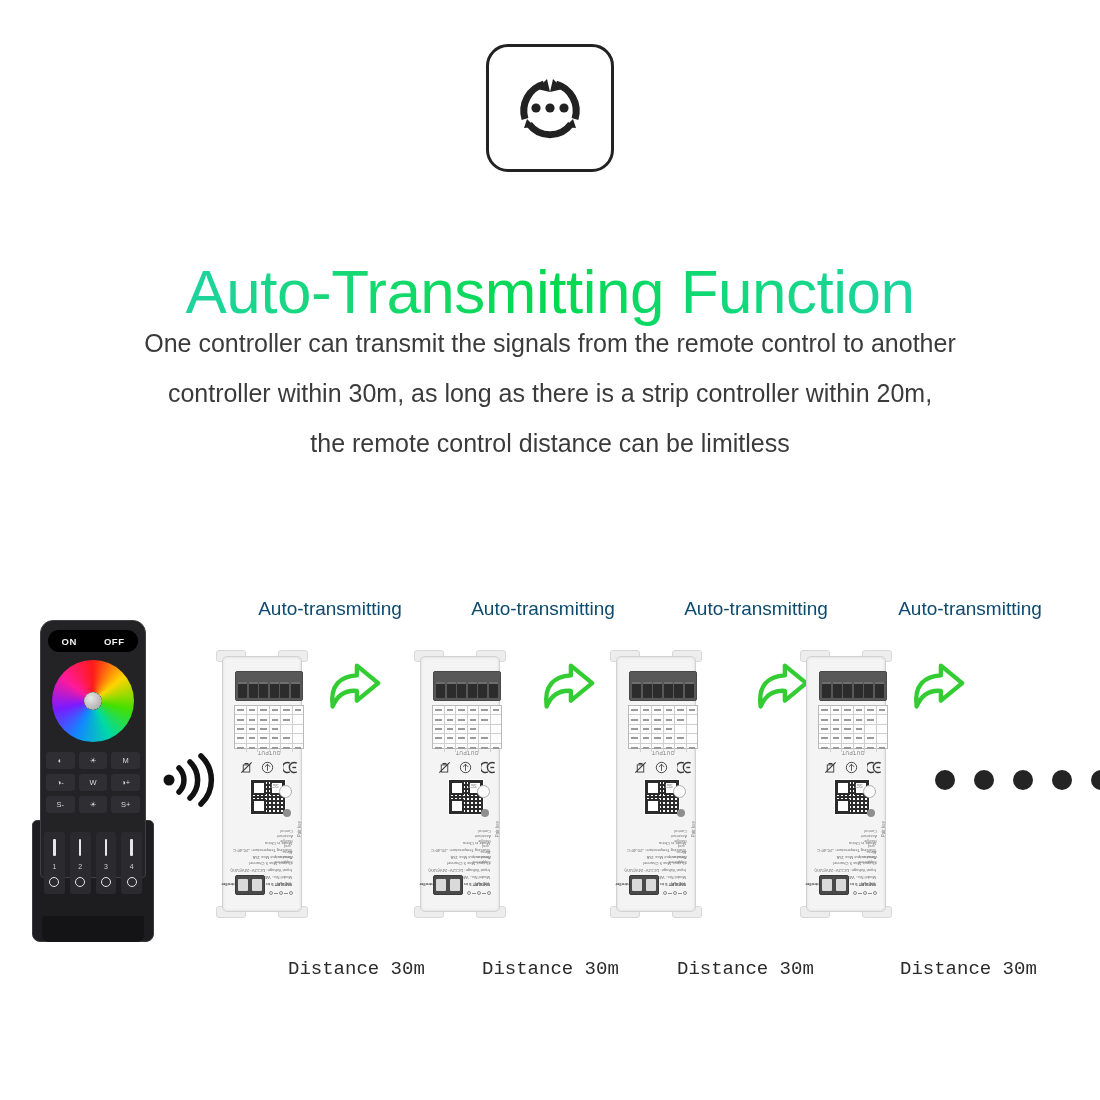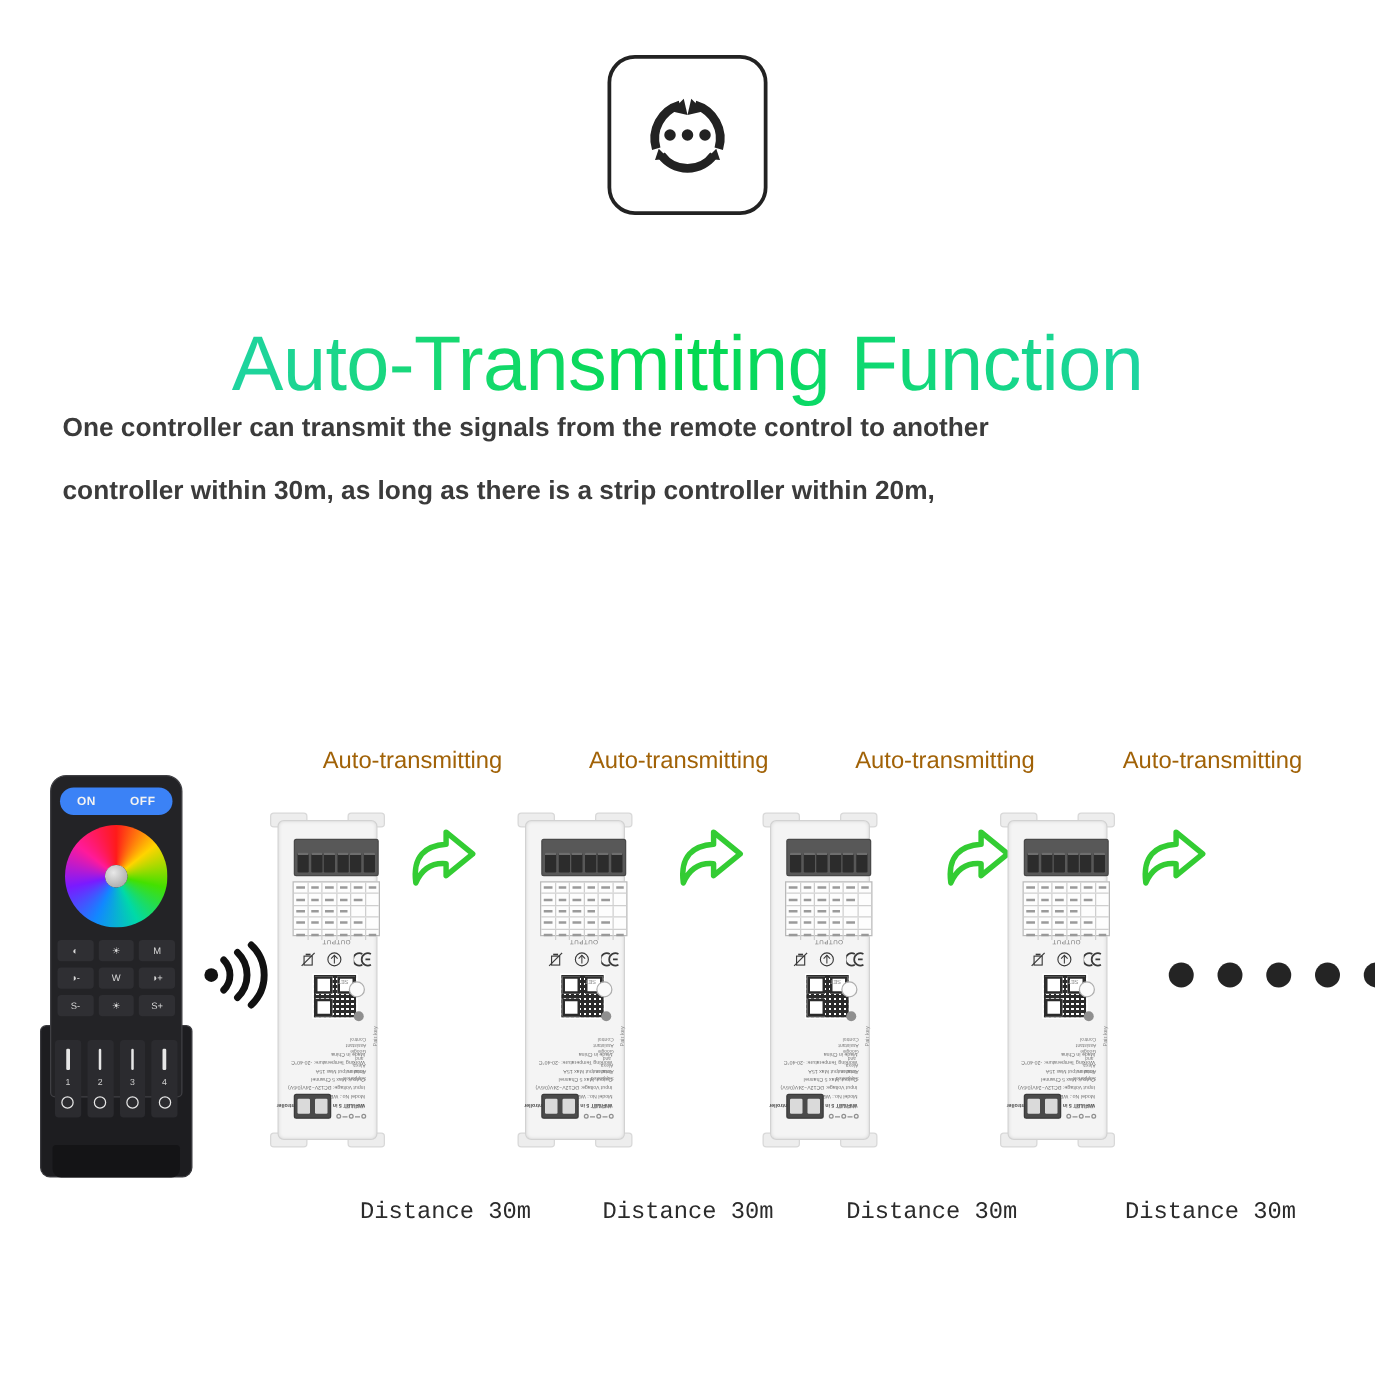--- a/index.html
+++ b/index.html
@@ -17,45 +17,45 @@
   
   #page-title{
     position:absolute;left:0;top:216px;width:1100px;text-align:center;
     font-size:62px;font-weight:400;letter-spacing:-0.5px;line-height:1.1;
     background:linear-gradient(90deg,#21cf9c 0%,#1fd3a2 16%,#15d96e 34%,#03d94f 50%,#11d878 66%,#1ed4a3 84%,#22cf9e 100%);
     -webkit-background-clip:text;background-clip:text;color:transparent;
     -webkit-text-fill-color:transparent;
   }
 
   
-  #page-desc{position:absolute;left:50px;top:318px;width:1000px;
-             font-size:21px;line-height:50px;color:#3b3b3b;font-weight:700;}
+  #page-desc{position:absolute;left:50px;top:318px;width:1000px;text-align:center;
+             font-size:25px;line-height:50px;color:#3b3b3b;font-weight:400;}
 
   
   #diagram{position:absolute;left:0;top:560px;width:1100px;height:460px;}
 
-  .auto-label{position:absolute;font-size:19px;color:#a16207;white-space:nowrap;text-align:center;}
+  .auto-label{position:absolute;font-size:19px;color:#0c4a6e;white-space:nowrap;text-align:center;}
   .dist-label{position:absolute;font-size:19px;color:#2b2b2b;white-space:nowrap;text-align:center;font-family:Liberation Mono, monospace;}
 
   
   .fwd-arrow{position:absolute;width:62px;height:62px;}
 
   
   #trail-dots{position:absolute;left:935px;top:770px;display:flex;gap:19px;}
   #trail-dots span{width:20px;height:20px;border-radius:50%;background:#242424;display:block;}
 
   
   #remote{position:absolute;left:32px;top:620px;width:122px;height:322px;}
   .remote-body{position:absolute;left:8px;top:0;width:106px;height:258px;background:#232326;
                border-radius:13px 13px 4px 4px;border:1px solid #404044;box-sizing:border-box;}
   .remote-lower{position:absolute;left:0;top:200px;width:122px;height:122px;background:#1d1d20;
                 border-radius:5px 5px 8px 8px;border:1px solid #3a3a3e;box-sizing:border-box;}
   .remote-base{position:absolute;left:10px;top:296px;width:102px;height:26px;background:#141416;
                border-radius:3px 3px 7px 7px;}
-  .onoff{position:absolute;left:16px;top:10px;width:90px;height:22px;background:#3b82f6;border-radius:11px;
+  .onoff{position:absolute;left:16px;top:10px;width:90px;height:22px;background:#000000;border-radius:11px;
          display:flex;align-items:center;justify-content:space-around;}
   .onoff span{color:#f2f2f2;font-size:9.5px;font-weight:700;letter-spacing:.5px;}
   .colorwheel{position:absolute;left:20px;top:40px;width:82px;height:82px;border-radius:50%;
     background:
       radial-gradient(circle at 50% 50%, #121214 0 15%, transparent 16%),
       conic-gradient(from 0deg,#ff1a1a,#ffd400,#44e000,#00d9a8,#1188ff,#7a1aff,#ff1a9a,#ff1a1a);
   }
   .wheel-center{position:absolute;left:52px;top:72px;width:18px;height:18px;border-radius:50%;
                 background:radial-gradient(circle at 38% 34%,#e8e8e8,#9a9a9a);}
   .btn-grid{position:absolute;left:14px;top:132px;width:94px;display:grid;
@@ -152,20 +152,21 @@
       <polygon points="66,54 69,63 58,62" fill="#222"></polygon>
     </svg>
   </div>
 </div>
 
 <h1 id="page-title">Auto-Transmitting Function</h1>
 
 <div id="page-desc">
   <div>One controller can transmit the signals from the remote control to another</div>
   <div>controller within 30m, as long as there is a strip controller within 20m,</div>
+  <div>the remote control distance can be limitless</div>
 </div>
 
 <div id="diagram">
 
   <div class="auto-label" style="left:246px;top:38px;width:168px;">Auto-transmitting</div>
   <div class="auto-label" style="left:459px;top:38px;width:168px;">Auto-transmitting</div>
   <div class="auto-label" style="left:672px;top:38px;width:168px;">Auto-transmitting</div>
   <div class="auto-label" style="left:886px;top:38px;width:168px;">Auto-transmitting</div>
 
   <div class="dist-label" style="left:288px;top:398px;width:136px;">Distance 30m</div>

